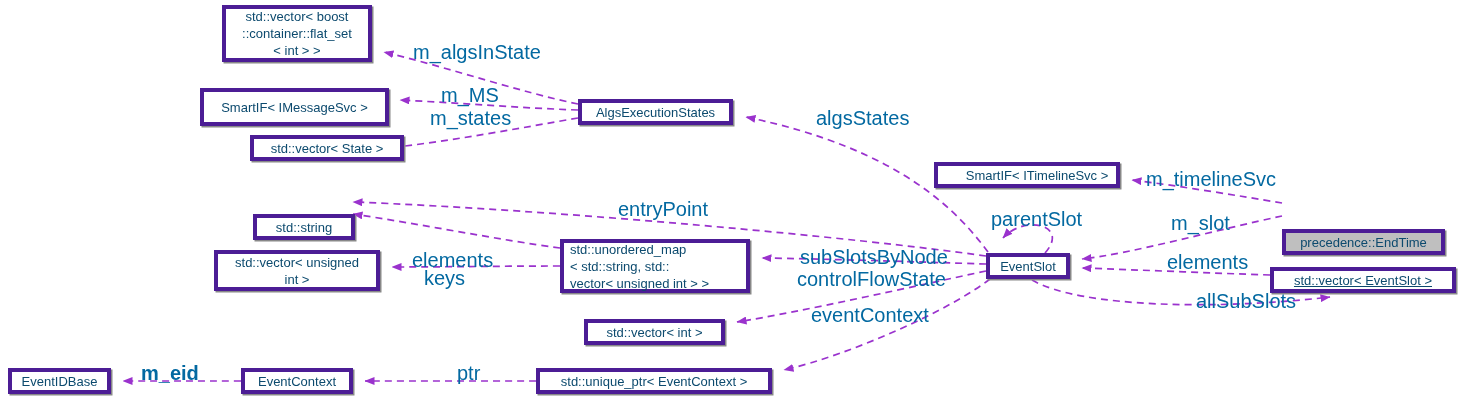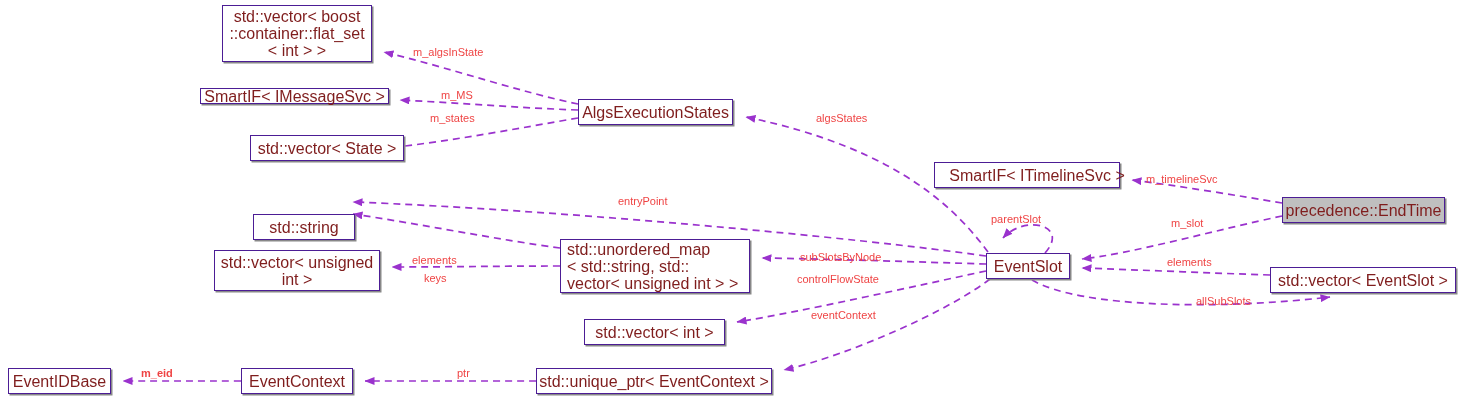--- a/index.html
+++ b/index.html
@@ -18,47 +18,48 @@
   #edge-layer {
     position: absolute;
     left: 0;
     top: 0;
     width: 1459px;
     height: 401px;
   }
   .node {
     position: absolute;
     box-sizing: border-box;
-    border: 1px solid #4c1d95;
+    border: 4px solid #4c1d95;
     background: #ffffff;
-    color: #7f1d1d;
-    font-size: 16px;
+    color: #0c4a6e;
+    font-size: 13px;
     line-height: 17px;
     text-align: center;
     display: flex;
     flex-direction: column;
     align-items: center;
     justify-content: center;
     white-space: pre;
     letter-spacing: 0px;
     box-shadow: 1.5px 1.5px 0 0 #888888;
   }
   .node.highlight {
     background: #bfbfbf;
+    margin-top: 32px;
   }
   .node.leftalign {
     align-items: flex-start;
     text-align: left;
     padding-left: 6px;
   }
   .edge-label {
     position: absolute;
-    font-size: 11px;
+    font-size: 20px;
     line-height: 15px;
-    color: #ef4444;
+    color: #0369a1;
     background: transparent;
     white-space: pre;
     letter-spacing: 0px;
   }
 </style>
 </head>
 <body>
 
 <div id="diagram-root">
 
@@ -103,44 +104,44 @@
       <path d="M241,381 C200,381 165,381 123,381"></path>
 
       <path d="M536,381 C480,381 420,381 365,381"></path>
     </g>
   </svg>
 
   <div id="node-layer">
       <div class="node" style="left: 222px; top: 5px; width: 150px; height: 57px;">std::vector&lt; boost
 ::container::flat_set
 &lt; int &gt; &gt;</div>
-      <div class="node" style="left: 200px; top: 88px; width: 189px; height: 16px;">SmartIF&lt; IMessageSvc &gt;</div>
+      <div class="node" style="left: 200px; top: 88px; width: 189px; height: 38px;">SmartIF&lt; IMessageSvc &gt;</div>
       <div class="node" style="left: 222px; top: 135px; width: 154px; height: 26px; margin-left: 28px;">std::vector&lt; State &gt;</div>
       <div class="node" style="left: 578px; top: 99px; width: 155px; height: 26px;">AlgsExecutionStates</div>
       <div class="node" style="left: 253px; top: 194px; width: 102px; height: 26px; margin-top: 20px;">std::string</div>
       <div class="node" style="left: 214px; top: 250px; width: 166px; height: 41px;">std::vector&lt; unsigned
 int &gt;</div>
       <div class="node leftalign" style="left: 560px; top: 239px; width: 190px; height: 54px;">std::unordered_map
 &lt; std::string, std::
 vector&lt; unsigned int &gt; &gt;</div>
       <div class="node" style="left: 584px; top: 319px; width: 141px; height: 26px;">std::vector&lt; int &gt;</div>
       <div class="node" style="left: 934px; top: 162px; width: 186px; height: 26px; padding-left: 20px;">SmartIF&lt; ITimelineSvc &gt;</div>
       <div class="node" style="left: 986px; top: 253px; width: 84px; height: 26px;">EventSlot</div>
       <div class="node highlight" style="left: 1282px; top: 197px; width: 163px; height: 26px;">precedence::EndTime</div>
-      <div class="node" style="left: 1270px; top: 267px; width: 186px; height: 26px;">std::vector&lt; EventSlot &gt;</div>
+      <div class="node" style="left: 1270px; top: 267px; width: 186px; height: 26px; text-decoration: underline;">std::vector&lt; EventSlot &gt;</div>
       <div class="node" style="left: 8px; top: 368px; width: 103px; height: 26px;">EventIDBase</div>
       <div class="node" style="left: 241px; top: 368px; width: 112px; height: 26px;">EventContext</div>
       <div class="node" style="left: 536px; top: 368px; width: 236px; height: 26px;">std::unique_ptr&lt; EventContext &gt;</div>
     </div>
   <div id="label-layer">
       <div class="edge-label" style="left: 413px; top: 45px;">m_algsInState</div>
       <div class="edge-label" style="left: 441px; top: 88px;">m_MS</div>
       <div class="edge-label" style="left: 430px; top: 111px;">m_states</div>
       <div class="edge-label" style="left: 816px; top: 111px;">algsStates</div>
-      <div class="edge-label" style="left: 618px; top: 194px;">entryPoint</div>
+      <div class="edge-label" style="left: 618px; top: 202px;">entryPoint</div>
       <div class="edge-label" style="left: 424px; top: 225px; margin-top: 46px;">keys</div>
       <div class="edge-label" style="left: 412px; top: 253px;">elements</div>
       <div class="edge-label" style="left: 1146px; top: 172px;">m_timelineSvc</div>
       <div class="edge-label" style="left: 991px; top: 212px;">parentSlot</div>
       <div class="edge-label" style="left: 1171px; top: 216px;">m_slot</div>
       <div class="edge-label" style="left: 800px; top: 250px;">subSlotsByNode</div>
       <div class="edge-label" style="left: 1167px; top: 255px;">elements</div>
       <div class="edge-label" style="left: 797px; top: 272px;">controlFlowState</div>
       <div class="edge-label" style="left: 1160px; top: 294px; margin-left: 36px;">allSubSlots</div>
       <div class="edge-label" style="left: 811px; top: 308px;">eventContext</div>

